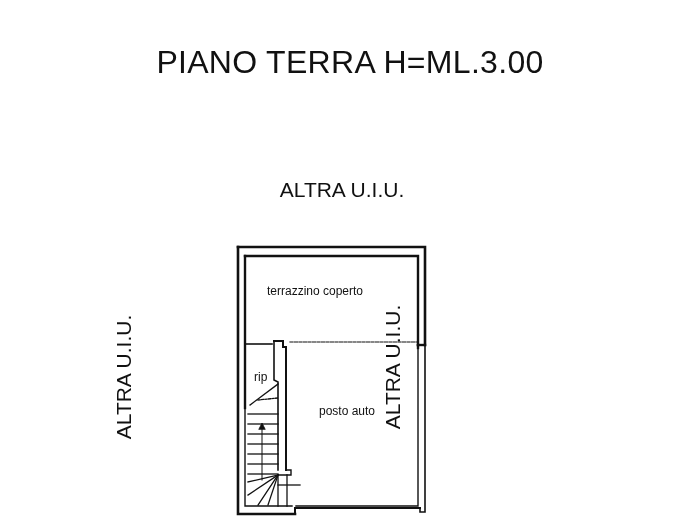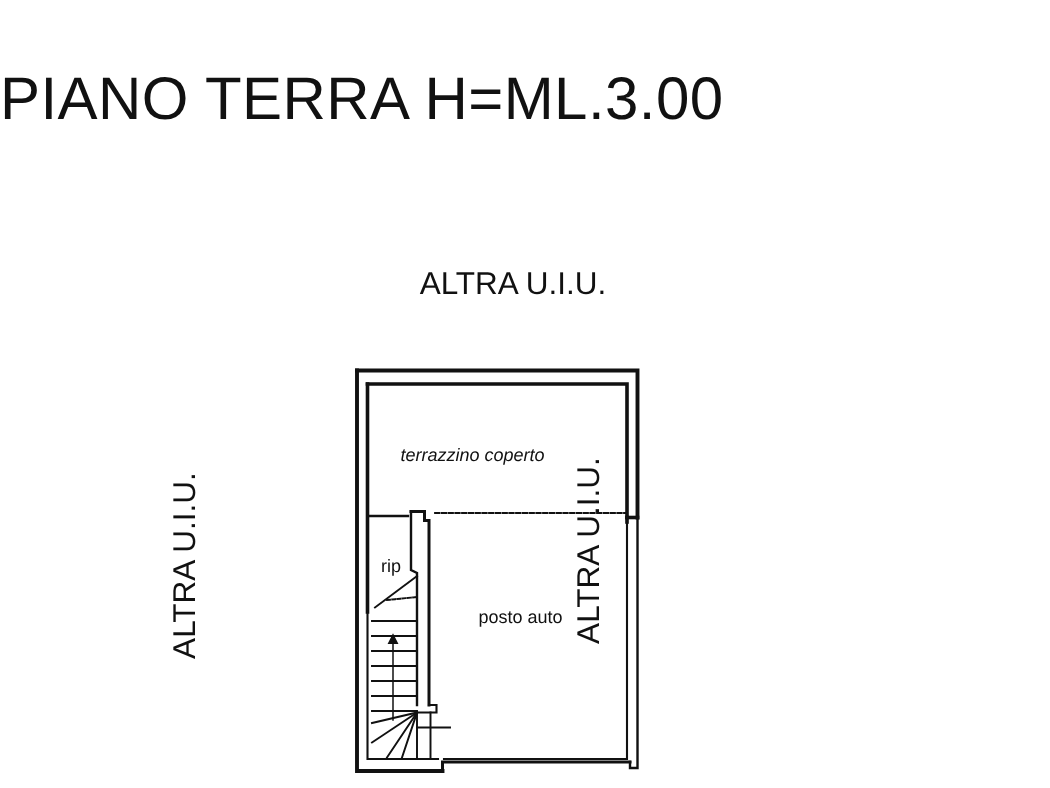--- a/index.html
+++ b/index.html
@@ -13,21 +13,22 @@
       position: relative;
       overflow: hidden;
       font-family: "Liberation Sans", sans-serif;
       color: #111111;
     }
     .title {
       position: absolute;
       left: 0;
       top: 44px;
       width: 700px;
-      font-size: 40px;
+      text-align: center;
+      font-size: 32px;
       letter-spacing: 0.3px;
       font-family: "Liberation Sans", sans-serif;
     }
     .label-top {
       position: absolute;
       left: 262px;
       top: 178px;
       width: 160px;
       text-align: center;
       font-size: 21px;
@@ -122,15 +123,15 @@
       <path d="M278 485 L300 485"></path>
       <path d="M278 475 L278 506"></path>
       <path d="M287 475 L287 506"></path>
 
       <path d="M262 425 L262 480" stroke-width="1"></path>
       <path d="M259 429 L262 423 L265 429 Z" fill="#111111" stroke-width="0.8"></path>
     </g>
   </g>
 </svg>
 
-<div class="room-label" style="left:267px; top:296px;font-style:italic;">terrazzino coperto</div>
+<div class="room-label" style="left:267px; top:284px;">terrazzino coperto</div>
 <div class="room-label" style="left:254px; top:370px;">rip</div>
 <div class="room-label" style="left:319px; top:404px;">posto auto</div>
 
 </body></html>

